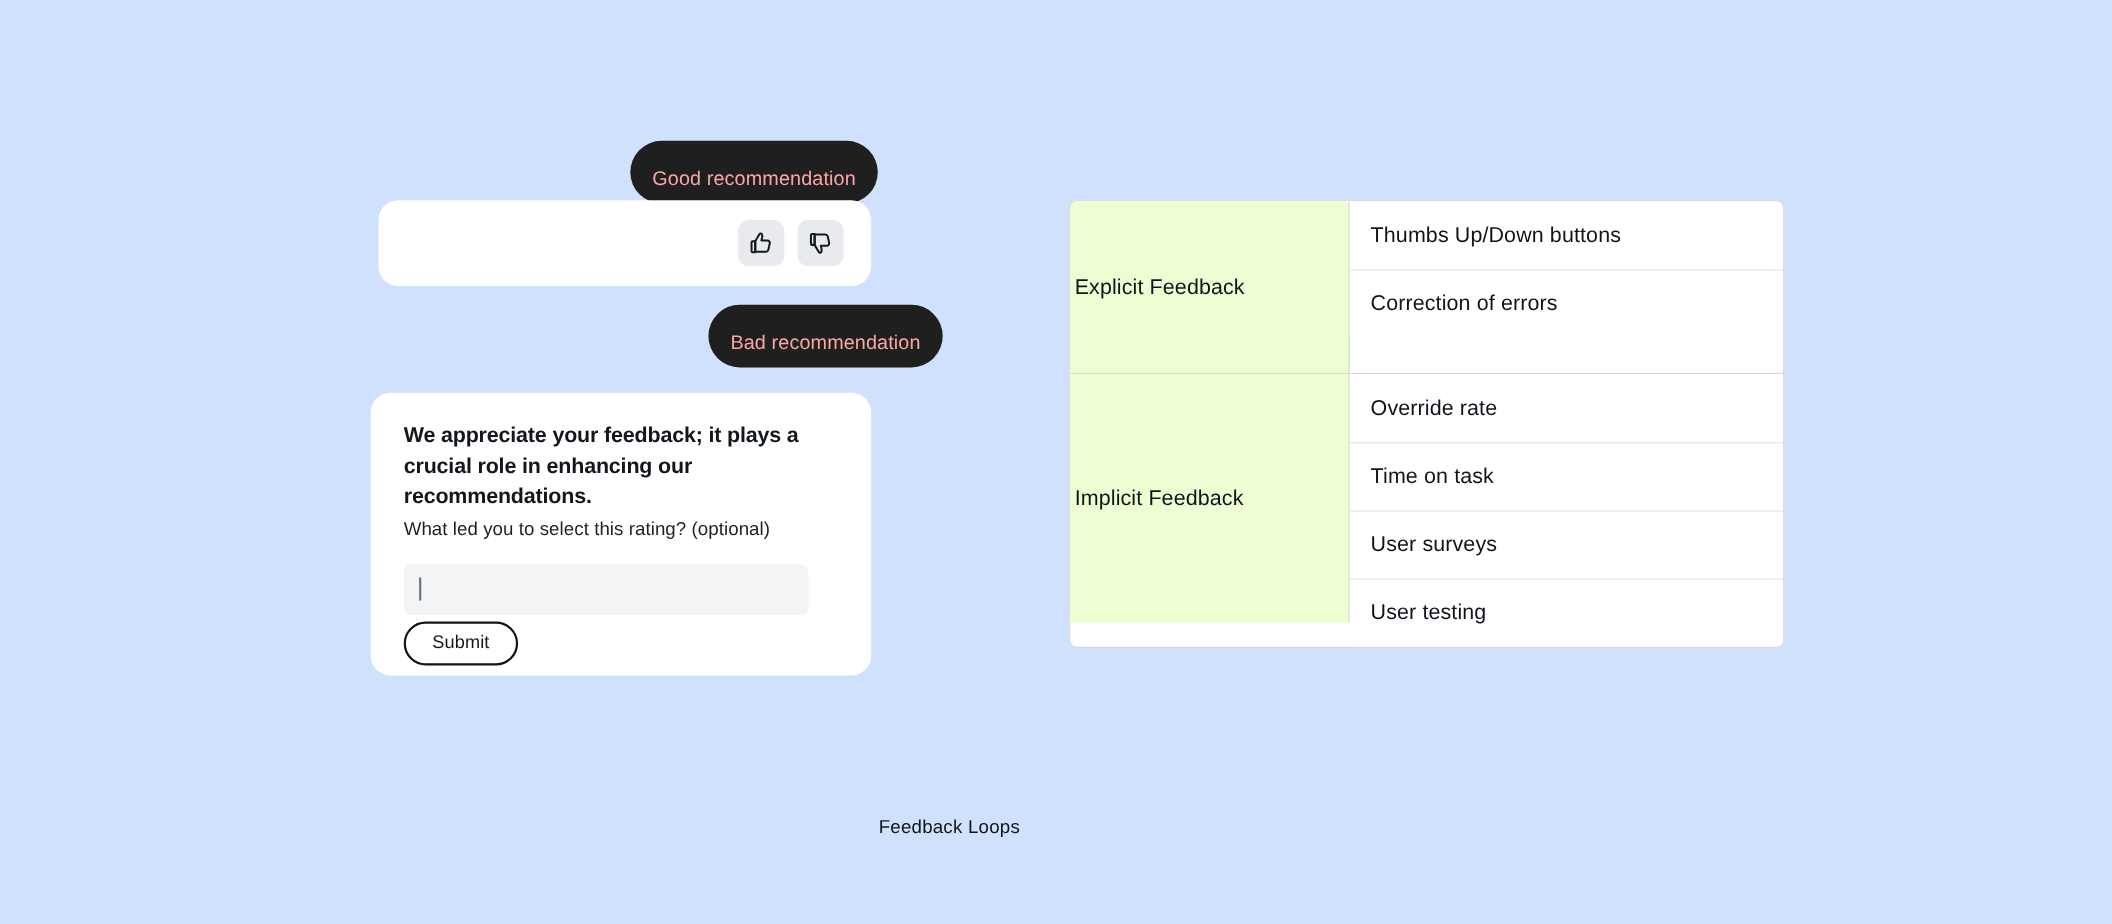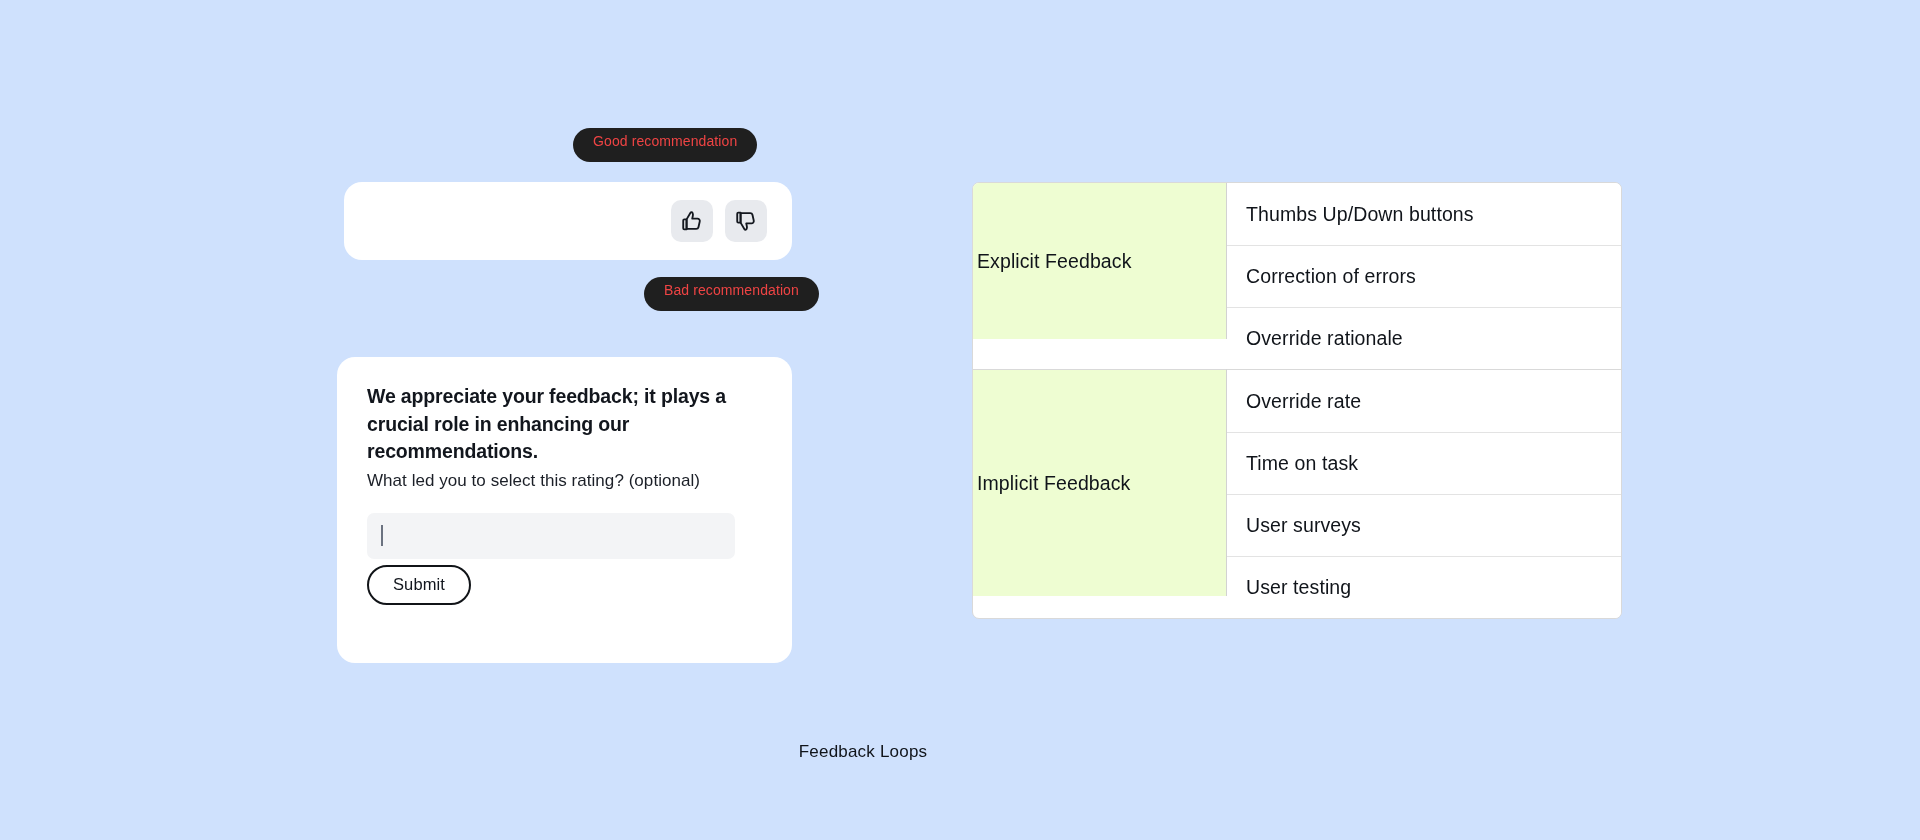--- a/index.html
+++ b/index.html
@@ -21,26 +21,26 @@
     position: absolute;
     inset: 0;
     width: 1920px;
     height: 840px;
   }
 
   
   .tooltip {
     position: absolute;
     background: #1f1f1f;
-    color: #ef4444;
+    color: #fca5a5;
     border-radius: 999px;
-    font-size: 14px;
+    font-size: 18px;
     line-height: 1;
     letter-spacing: 0.1px;
-    padding: 6px 20px 14px;
+    padding: 25px 20px 14px;
     white-space: nowrap;
   }
   #tip-good { left: 573px; top: 128px; }
   #tip-bad  { left: 644px; top: 277px; }
 
   
   .card {
     position: absolute;
     background: #ffffff;
     border-radius: 18px;
@@ -73,21 +73,21 @@
     cursor: pointer;
     border: none;
   }
   .thumb-btn svg { display: block; }
 
   
   #feedback-card {
     left: 337px;
     top: 357px;
     width: 455px;
-    height: 306px;
+    height: 257px;
     border-radius: 18px;
   }
 
   .fb-inner { padding: 26px 30px 0 30px; }
 
   .fb-heading {
     font-size: 19.5px;
     font-weight: bold;
     line-height: 1.42;
     letter-spacing: -0.15px;
@@ -247,21 +247,20 @@
     </div>
   </div>
 
   <div id="feedback-table">
 
     <div class="tbl-group">
       <div class="tbl-cat" style="height:156px">Explicit Feedback</div>
       <div class="tbl-items">
         <div class="tbl-item">Thumbs Up/Down buttons</div>
         <div class="tbl-item">Correction of errors</div>
-        <div class="tbl-item">Override rationale</div>
       </div>
     </div>
 
     <div class="tbl-group">
       <div class="tbl-cat" style="height:227px">Implicit Feedback</div>
       <div class="tbl-items">
         <div class="tbl-item">Override rate</div>
         <div class="tbl-item">Time on task</div>
         <div class="tbl-item">User surveys</div>
         <div class="tbl-item">User testing</div>

